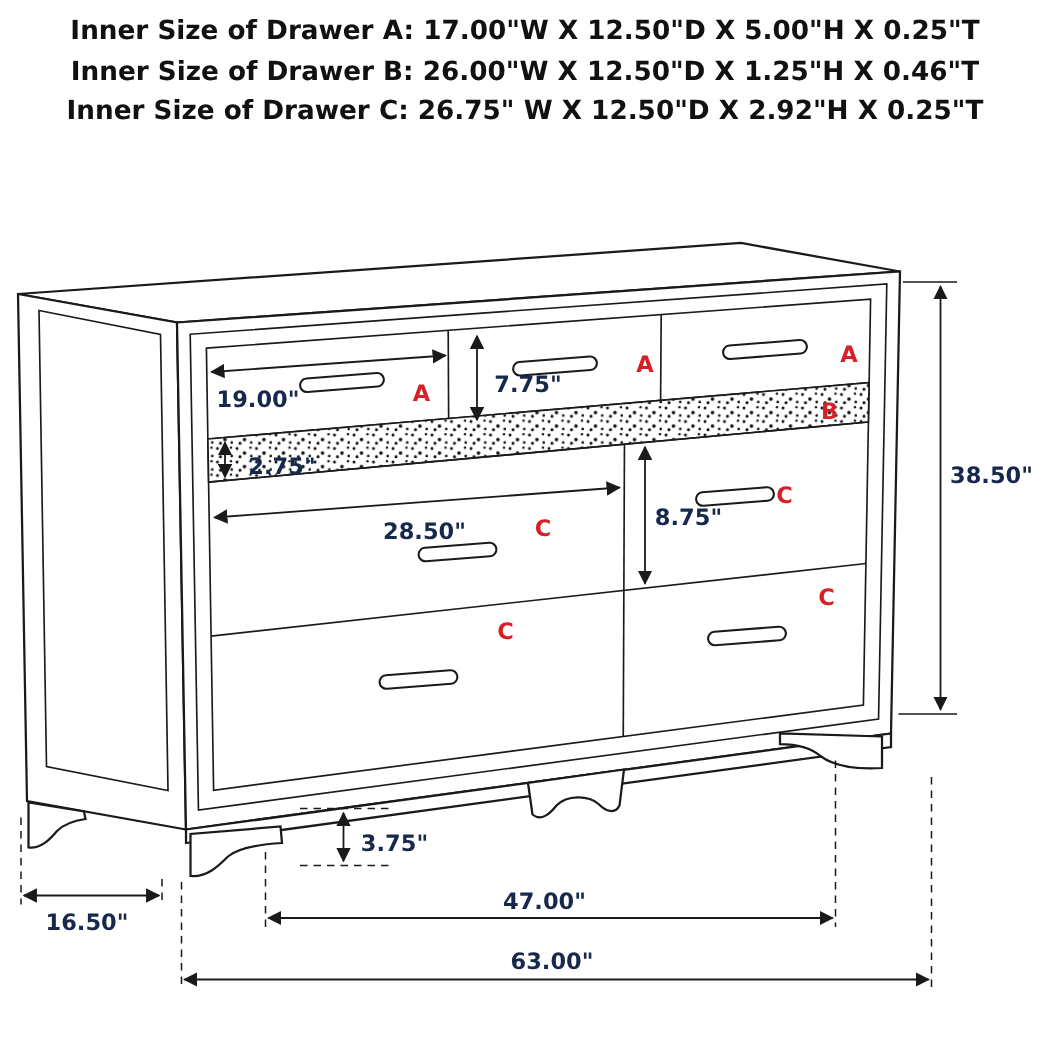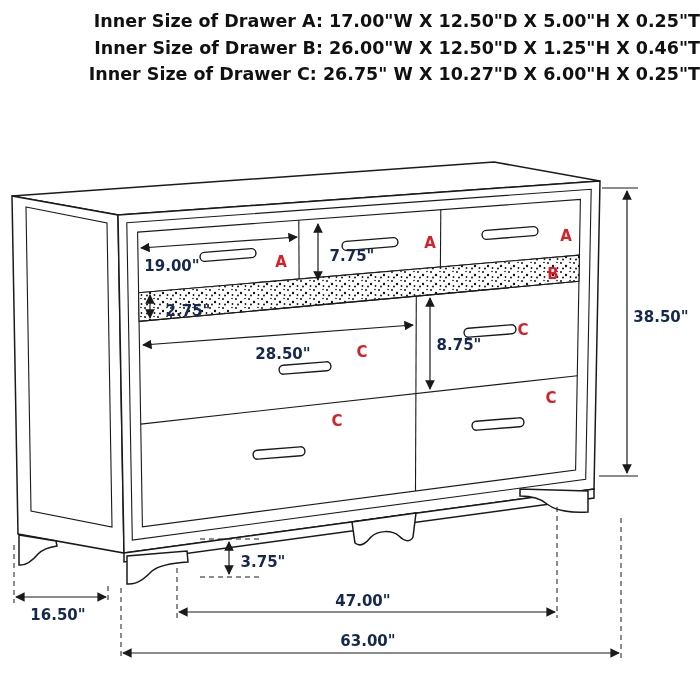--- a/index.html
+++ b/index.html
@@ -1,36 +1,36 @@
 <!DOCTYPE html>
 <html><head>
 <meta charset="utf-8">
 <style>
   html,body{margin:0;padding:0;background:#ffffff;width:700px;height:700px;overflow:hidden;}
   .page{position:relative;width:700px;height:700px;font-family:"DejaVu Sans",sans-serif;}
-  .titles{position:absolute;top:8px;left:0;width:700px;text-align:right;
+  .titles{position:absolute;top:8px;left:0;width:700px;text-align:center;
           font-weight:bold;font-size:17.5px;line-height:26.5px;color:#111;}
   .diagram{position:absolute;top:0;left:0;}
   .outline{fill:#ffffff;stroke:#1a1a1a;stroke-width:1.5;}
   .thin{fill:none;stroke:#1a1a1a;stroke-width:1.1;}
   .dimline{fill:none;stroke:#1a1a1a;stroke-width:1.2;}
   .ext{fill:none;stroke:#1a1a1a;stroke-width:1;stroke-dasharray:5 4;}
   .dim{font-family:"DejaVu Sans",sans-serif;font-weight:bold;font-size:15px;fill:#16284c;text-anchor:middle;}
   .red{font-family:"DejaVu Sans",sans-serif;font-weight:bold;font-size:15px;fill:#d61f26;text-anchor:middle;}
   .handle{fill:#ffffff;stroke:#1a1a1a;stroke-width:1.4;}
 </style>
 </head>
 <body>
 
 <div class="page">
 
   <div class="titles">
     <div>Inner Size of Drawer A: 17.00"W X 12.50"D X 5.00"H X 0.25"T</div>
     <div>Inner Size of Drawer B: 26.00"W X 12.50"D X 1.25"H X 0.46"T</div>
-    <div>Inner Size of Drawer C: 26.75" W X 10.27"D X 6.00"H X 0.25"T</div>
+    <div>Inner Size of Drawer C: 26.75" W X 12.50"D X 2.92"H X 0.25"T</div>
   </div>
 
   <svg class="diagram" width="700" height="700" viewBox="0 0 700 700">
     <defs>
       <marker id="ah" viewBox="0 0 10 10" refX="9" refY="5" markerWidth="8" markerHeight="8" orient="auto-start-reverse">
         <path d="M0,0 L10,5 L0,10 Z" fill="#1a1a1a"></path>
       </marker>
       <pattern id="speckle" width="13" height="9" patternUnits="userSpaceOnUse">
         <rect width="13" height="9" fill="#ffffff"></rect>
         <circle cx="2" cy="2" r="1" fill="#111"></circle>

